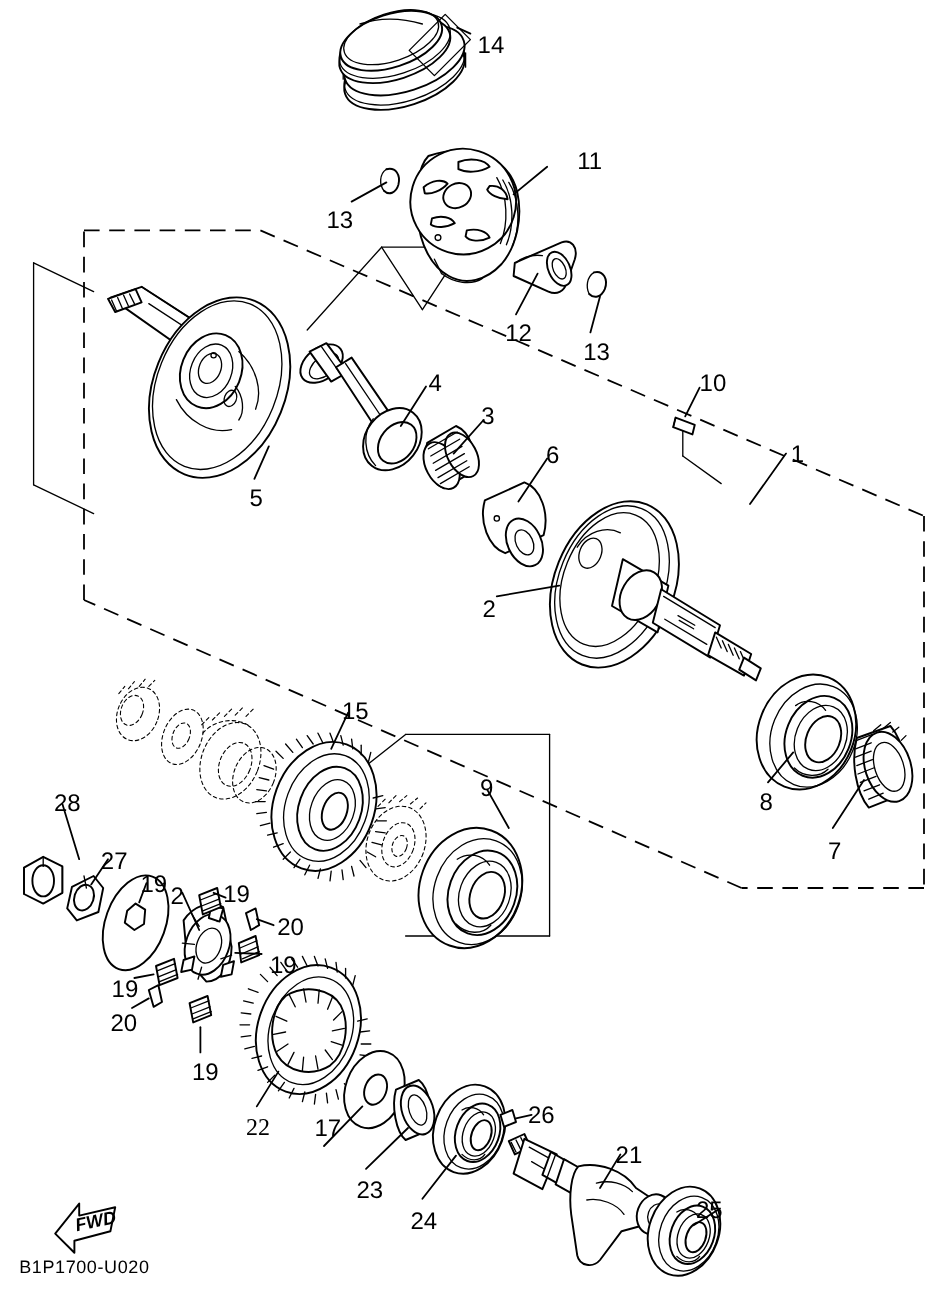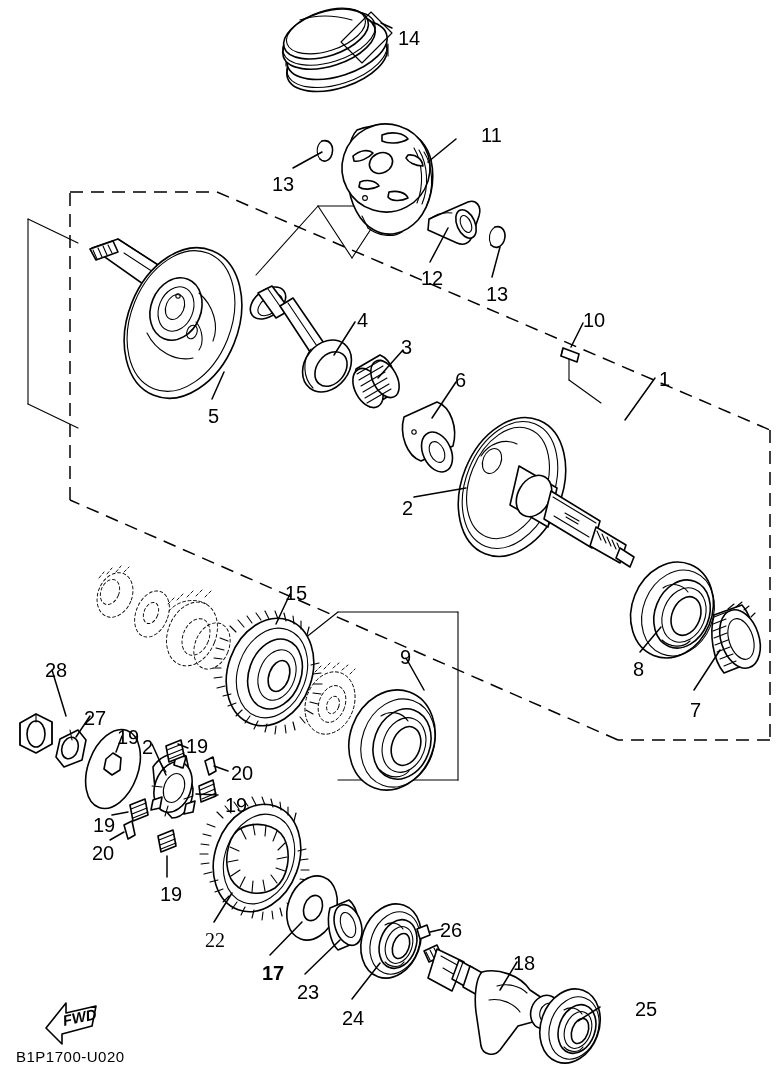--- a/index.html
+++ b/index.html
@@ -605,32 +605,32 @@
   <div class="callout" style="left:633px; top:659px;">8</div>
   <div class="callout" style="left:400px; top:647px;">9</div>
   <div class="callout" style="left:583px; top:310px;">10</div>
   <div class="callout" style="left:461px; top:125px;margin-left:20px;">11</div>
   <div class="callout" style="left:421px; top:268px;">12</div>
   <div class="callout" style="left:272px; top:174px;">13</div>
   <div class="callout" style="left:486px; top:284px;">13</div>
   <div class="callout" style="left:398px; top:28px;">14</div>
   <div class="callout" style="left:285px; top:583px;">15</div>
   <div class="callout" style="left:142px; top:737px;">2</div>
-  <div class="callout" style="left:262px; top:963px;font-weight:bold;">17</div>
+  <div class="callout" style="left:262px; top:931px;">17</div>
   <div class="callout" style="left:117px; top:727px;">19</div>
   <div class="callout" style="left:186px; top:736px;">19</div>
   <div class="callout" style="left:225px; top:795px;">19</div>
   <div class="callout" style="left:93px;  top:815px;">19</div>
   <div class="callout" style="left:160px; top:884px;">19</div>
   <div class="callout" style="left:231px; top:763px;">20</div>
   <div class="callout" style="left:92px;  top:843px;">20</div>
-  <div class="callout" style="left:513px; top:953px;">18</div>
+  <div class="callout" style="left:513px; top:953px;">21</div>
   <div class="callout" style="left:205px; top:930px;font-family:Liberation Serif, serif;">22</div>
   <div class="callout" style="left:297px; top:982px;">23</div>
   <div class="callout" style="left:342px; top:1008px;">24</div>
-  <div class="callout" style="left:635px; top:999px;">25</div>
+  <div class="callout" style="left:580px; top:999px;">25</div>
   <div class="callout" style="left:440px; top:920px;">26</div>
   <div class="callout" style="left:84px;  top:708px;">27</div>
   <div class="callout" style="left:45px;  top:660px;">28</div>
 
   <div id="diagram-code">B1P1700-U020</div>
 
 </div>
 
 </body></html>

